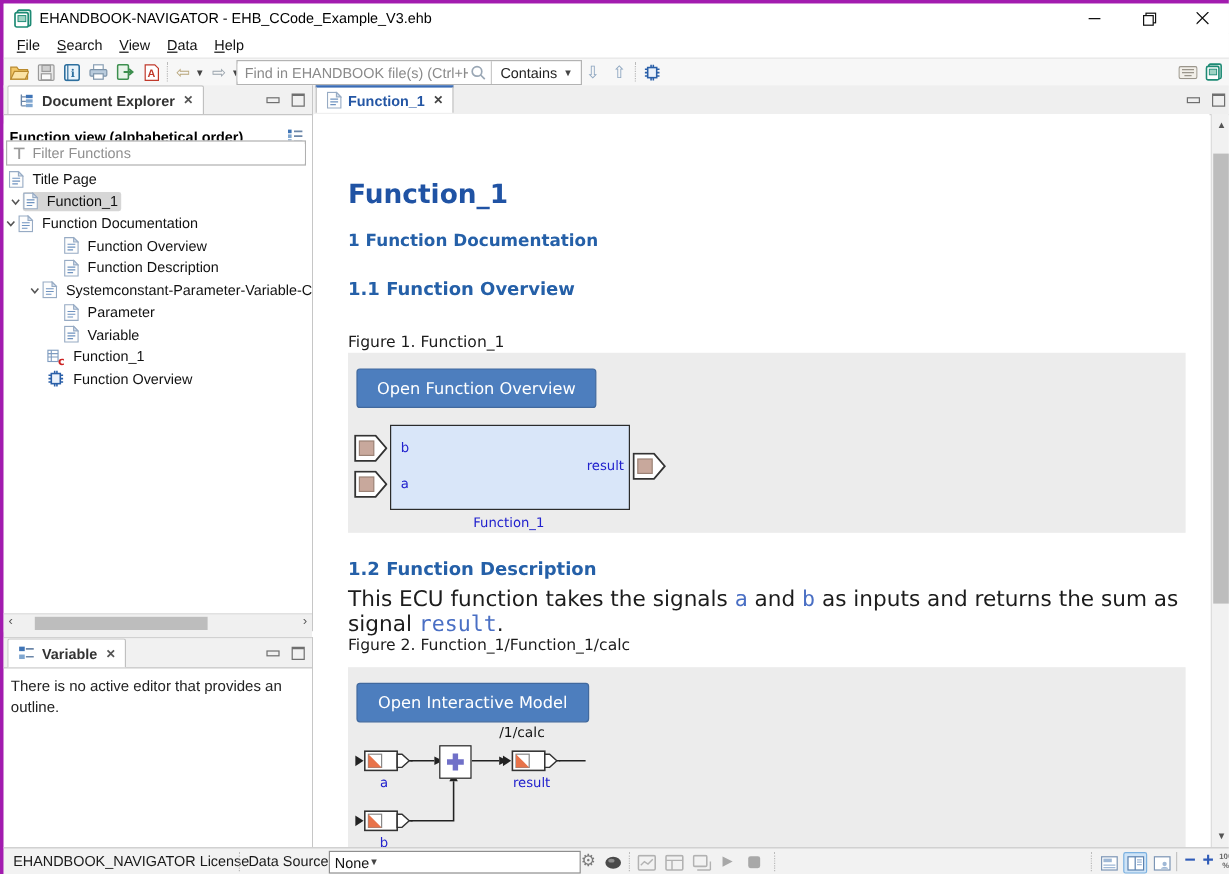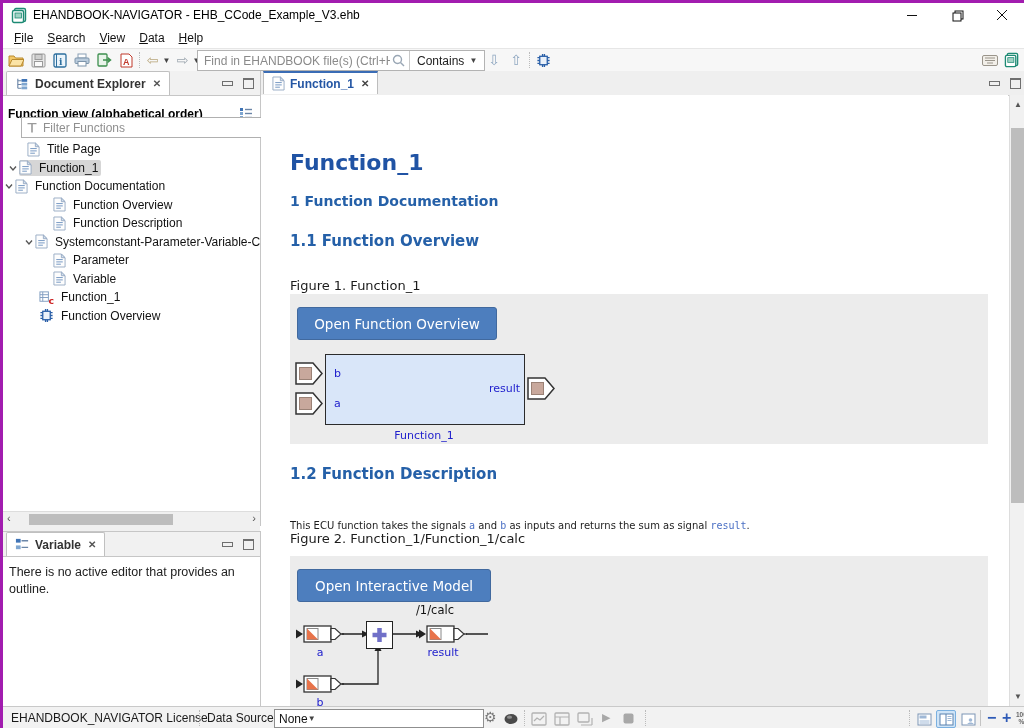--- a/index.html
+++ b/index.html
@@ -32,21 +32,21 @@
   .viewtabbar{position:absolute;left:0;top:0;width:100%;height:24px;background:#f1f1f1;border-bottom:1px solid #c6c6c6;}
   .viewtab{position:absolute;left:3px;top:0;height:23px;background:#fff;border:1px solid #c0c0c0;border-bottom:none;border-radius:2px 2px 0 0;display:flex;align-items:center;gap:5px;padding:0 8px;font-weight:bold;color:#333;}
   .tabclose{font-size:10px;color:#555;margin-left:2px;}
   .panbtns{position:absolute;right:6px;top:7px;display:flex;gap:10px;align-items:center;}
   .bmin{display:inline-block;width:9px;height:3px;border:1px solid #6f6f6f;}
   .bmax{display:inline-block;width:9px;height:8px;border:1px solid #6f6f6f;border-top:2px solid #6f6f6f;}
   
   .explorer{position:absolute;left:0;top:68px;width:257px;height:455px;background:#fff;border-right:1px solid #c6c6c6;}
   .viewheader{position:absolute;left:0;top:32px;width:100%;height:21px;background:#fff;display:flex;align-items:center;}
   .viewheader .vh-label{font-weight:bold;font-size:12px;color:#000;padding-left:5px;}
-  .filterbox{position:absolute;left:2px;top:46px;width:248px;height:19px;border:1px solid #b0b0b0;background:#fff;display:flex;align-items:center;margin-left:16px;}
+  .filterbox{position:absolute;left:2px;top:46px;width:248px;height:19px;border:1px solid #b0b0b0;background:#fff;display:flex;align-items:center;}
   .filterbox input{border:none;outline:none;flex:1;font-family:"Liberation Sans",sans-serif;font-size:12px;color:#444;padding-left:4px;}
   .filterbox input::placeholder{color:#8f8f8f;}
   .tree{position:absolute;left:0;top:69px;width:100%;height:371px;overflow:hidden;}
   .trow{height:18.5px;display:flex;align-items:center;white-space:nowrap;overflow:hidden;font-size:12px;color:#111;}
   .trow .lbl{padding:1px 3px;}
   .trow.selected .selwrap{background:#d6d6d6;border-radius:2px;}
   .selwrap{display:flex;align-items:center;}
   .twisty{width:12px;display:flex;justify-content:center;flex:none;}
   .ticon{margin-right:4px;flex:none;}
   .hscroll{position:absolute;left:0;top:440px;width:257px;height:15px;background:#f0f0f0;border-top:1px solid #ddd;}
@@ -60,21 +60,21 @@
   .editor{position:absolute;left:258px;top:68px;width:766px;height:635px;background:#fff;}
   .edtabbar{position:absolute;left:0;top:0;width:100%;height:24px;background:#efefef;border-bottom:1px solid #c8c8c8;}
   .edtab{position:absolute;left:2px;top:0;height:21px;background:#fff;border:1px solid #bdbdbd;border-top:2px solid #3a6cb5;border-bottom:none;display:flex;align-items:center;gap:5px;padding:0 8px;font-weight:bold;color:#2456a4;}
   .edcontent{position:absolute;left:0;top:24px;width:747px;height:611px;background:#fff;overflow:hidden;font-family:"DejaVu Sans",sans-serif;}
   .h1{position:absolute;left:29px;top:55px;font-size:22px;font-weight:bold;color:#2053a4;}
   .h2{position:absolute;left:29px;top:98px;font-size:14px;font-weight:bold;color:#2560a8;}
   .h3{font-size:15px;font-weight:bold;color:#2560a8;position:absolute;left:29px;}
   .caption{position:absolute;left:29px;font-size:13px;color:#1c1c1c;}
   .figbox{position:absolute;left:29px;width:698px;background:#ececec;}
   .figbtn{position:absolute;left:7px;top:13px;height:31px;background:#4d7ebe;border:1px solid #41699e;border-radius:3px;color:#fff;font-size:13.5px;display:flex;align-items:center;justify-content:center;font-family:"DejaVu Sans",sans-serif;}
-  .para{position:absolute;left:29px;top:425px;font-size:10px;color:#1c1c1c;}
+  .para{position:absolute;left:29px;top:394px;font-size:18px;color:#1c1c1c;}
   .code{font-family:"DejaVu Sans Mono",monospace;color:#4a6fc4;}
   .bluelabel{position:absolute;font-size:11px;color:#2121cd;font-family:"DejaVu Sans",sans-serif;}
   .block1{position:absolute;left:35px;top:60px;width:198px;height:69px;background:#d9e6f9;border:1.5px solid #2b2b2b;}
   
   .vscroll{position:absolute;right:0;top:24px;width:17px;height:611px;background:#f1f1f1;border-left:1px solid #ddd;}
   .vthumb{position:absolute;left:1px;top:33px;width:15px;height:375px;background:#bdbdbd;}
   .varrow{position:absolute;left:4px;font-size:8px;color:#555;}
   
   .statusbar{position:absolute;left:0;top:703px;width:100%;height:23px;background:#f2f2f2;border-top:1px solid #c9c9c9;}
   .sb-item{position:absolute;top:4px;font-size:12px;color:#1a1a1a;white-space:nowrap;}
@@ -292,21 +292,21 @@
     </div>
     <div class="filterbox">
       <span style="padding:0 2px 0 5px;color:#8f8f8f;font-size:11px">
         <svg width="10" height="10" viewBox="0 0 10 10">
             <path d="M0.5 0.5 h9 M5 0.5 v9" stroke="#9a9a9a" stroke-width="1.6"></path>
           </svg>
       </span>
       <input type="text" placeholder="Filter Functions" style="">
     </div>
     <div class="tree">
-      <div class="trow" style="padding-left:24px">
+      <div class="trow" style="padding-left:4px">
         <svg class="ticon" width="13" height="15">
             <use href="#i-doc"></use>
           </svg>
         <span class="lbl">Title Page</span>
       </div>
       <div class="trow selected" style="padding-left:4px">
         <span class="twisty">
             <svg width="8" height="8">
               <polyline points="1,2.5 4,6 7,2.5" fill="none" stroke="#555" stroke-width="1.3"></polyline>
             </svg>

